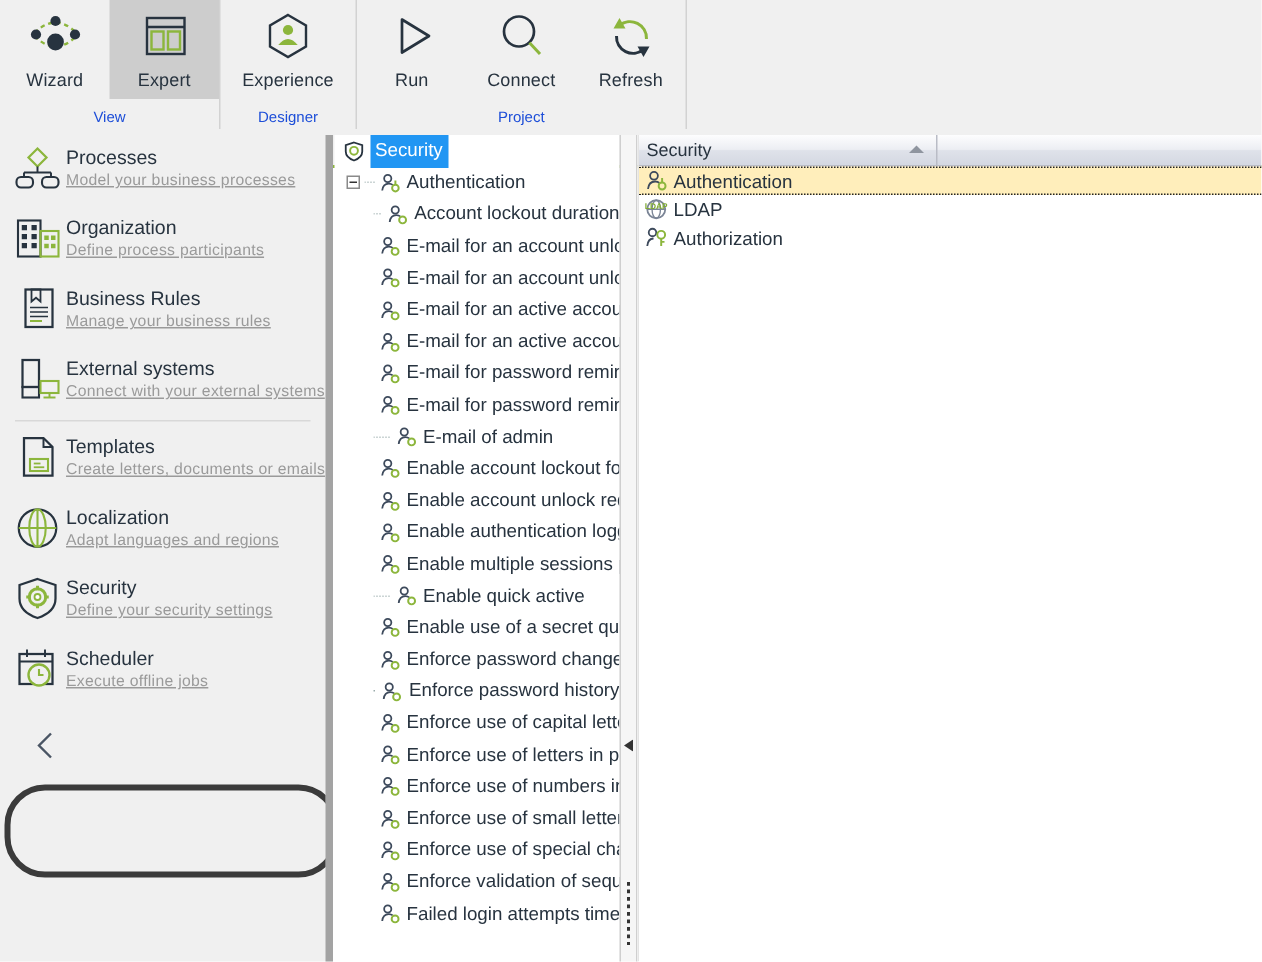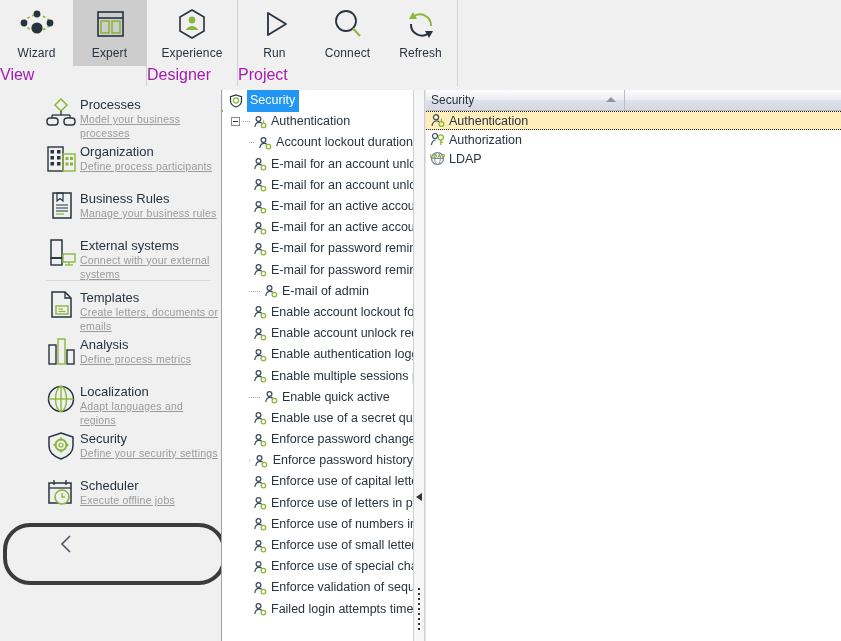--- a/index.html
+++ b/index.html
@@ -36,32 +36,31 @@
     padding-top:4px;
     box-sizing:border-box;
     cursor:pointer;
     background:transparent;
     border:none;
   }
   .rb-btn.active{background:#cdcdcd;}
   .rb-ico{height:42px;display:flex;align-items:center;justify-content:center;}
   .rb-lbl{font-size:12px;color:#27333f;line-height:14px;letter-spacing:.1px;}
   .rb-grouplabel{
-    font-size:16px;color:#a21caf;
-    position:absolute;bottom:2px;left:0;width:100%;text-align:left;
+    font-size:10px;color:#1d4ed8;
+    position:absolute;bottom:2px;left:0;width:100%;text-align:center;
   }
 
   
   #sidebar{
     position:absolute;left:0;top:90px;width:222px;height:551px;
     background:#f0f0f0;
-    border-right:1px solid #a3a3a3;
+    border-right:5px solid #a3a3a3;
     box-sizing:border-box;
     overflow:hidden;
-    padding-left:36px;
   }
   .sb-item{
     display:flex;align-items:flex-start;
     height:47px;
     padding:3px 0 0 8px;
     box-sizing:border-box;
     cursor:pointer;
     position:relative;
   }
   .sb-ico{width:36px;min-width:36px;height:38px;display:flex;align-items:center;justify-content:center;}
@@ -342,33 +341,20 @@
         <line x1="12.5" y1="19" x2="17" y2="19" stroke="#8cb63c" stroke-width="1.2"></line>
         <line x1="12.5" y1="21.5" x2="19.5" y2="21.5" stroke="#8cb63c" stroke-width="1.2"></line>
       </svg>
     </span>
     <span class="sb-txt">
       <span class="sb-title">Templates</span><br>
       <span class="sb-sub">Create letters, documents or emails</span>
     </span>
   </div>
 
-  <div class="sb-item">
-    <span class="sb-ico">
-      <svg width="32" height="30" viewBox="0 0 32 30">
-        <rect x="3" y="8" width="7" height="19" fill="none" stroke="#27333f" stroke-width="1.4"></rect>
-        <rect x="12" y="2" width="7" height="25" fill="none" stroke="#8cb63c" stroke-width="1.4"></rect>
-        <rect x="21" y="13" width="7" height="14" fill="none" stroke="#27333f" stroke-width="1.4"></rect>
-      </svg>
-    </span>
-    <span class="sb-txt">
-      <span class="sb-title">Analysis</span><br>
-      <span class="sb-sub">Define process metrics</span>
-    </span>
-  </div>
 
   <div class="sb-item">
     <span class="sb-ico">
       <svg width="32" height="30" viewBox="0 0 32 30">
         <circle cx="15" cy="15" r="12.5" fill="none" stroke="#27333f" stroke-width="1.5"></circle>
         <ellipse cx="15" cy="15" rx="5.5" ry="12.5" fill="none" stroke="#8cb63c" stroke-width="1.4"></ellipse>
         <line x1="2.5" y1="15" x2="27.5" y2="15" stroke="#8cb63c" stroke-width="1.4"></line>
         <line x1="15" y1="2.5" x2="15" y2="27.5" stroke="#8cb63c" stroke-width="1.4"></line>
       </svg>
     </span>
@@ -736,34 +722,34 @@
             <path d="M2 13 q0.5 -5 4.8 -5 q1.7 0 2.8 1" fill="none" stroke="#3d4a5c" stroke-width="1.2"></path>
             <circle cx="11.4" cy="11" r="2.3" fill="none" stroke="#8cb63c" stroke-width="1.3"></circle>
             <line x1="11.4" y1="8.7" x2="11.4" y2="5.7" stroke="#8cb63c" stroke-width="1.3"></line>
           </svg>
         </span>
         <span>Authentication</span>
       </div>
       <div class="grid-row">
         <span class="grid-ico">
           <svg width="15" height="15" viewBox="0 0 15 15">
+            <circle cx="7.5" cy="7.5" r="6" fill="none" stroke="#7b8596" stroke-width="1.2"></circle>
+            <ellipse cx="7.5" cy="7.5" rx="2.8" ry="6" fill="none" stroke="#7b8596" stroke-width="0.9"></ellipse>
+            <line x1="1.5" y1="7.5" x2="13.5" y2="7.5" stroke="#7b8596" stroke-width="0.9"></line>
+            <text x="7.5" y="7.3" font-size="5.6" font-family="Liberation Sans, sans-serif" font-weight="bold" fill="#7faa32" text-anchor="middle">LDAP</text>
+          </svg>
+        </span>
+        <span>LDAP</span>
+      </div>
+      <div class="grid-row">
+        <span class="grid-ico">
+          <svg width="15" height="15" viewBox="0 0 15 15">
             <circle cx="5" cy="4" r="2.5" fill="none" stroke="#3d4a5c" stroke-width="1.2"></circle>
             <path d="M1.5 13 q0.5 -5 4.2 -5" fill="none" stroke="#3d4a5c" stroke-width="1.2"></path>
             <circle cx="10.8" cy="5.5" r="2.6" fill="none" stroke="#8cb63c" stroke-width="1.3"></circle>
             <line x1="10.8" y1="8.1" x2="10.8" y2="13" stroke="#8cb63c" stroke-width="1.3"></line>
             <line x1="10.8" y1="10.3" x2="13" y2="10.3" stroke="#8cb63c" stroke-width="1.2"></line>
           </svg>
         </span>
         <span>Authorization</span>
       </div>
-      <div class="grid-row">
-        <span class="grid-ico">
-          <svg width="15" height="15" viewBox="0 0 15 15">
-            <circle cx="7.5" cy="7.5" r="6" fill="none" stroke="#7b8596" stroke-width="1.2"></circle>
-            <ellipse cx="7.5" cy="7.5" rx="2.8" ry="6" fill="none" stroke="#7b8596" stroke-width="0.9"></ellipse>
-            <line x1="1.5" y1="7.5" x2="13.5" y2="7.5" stroke="#7b8596" stroke-width="0.9"></line>
-            <text x="7.5" y="7.3" font-size="5.6" font-family="Liberation Sans, sans-serif" font-weight="bold" fill="#7faa32" text-anchor="middle">LDAP</text>
-          </svg>
-        </span>
-        <span>LDAP</span>
-      </div>
     </div>
 </div>
 
 </body></html>

